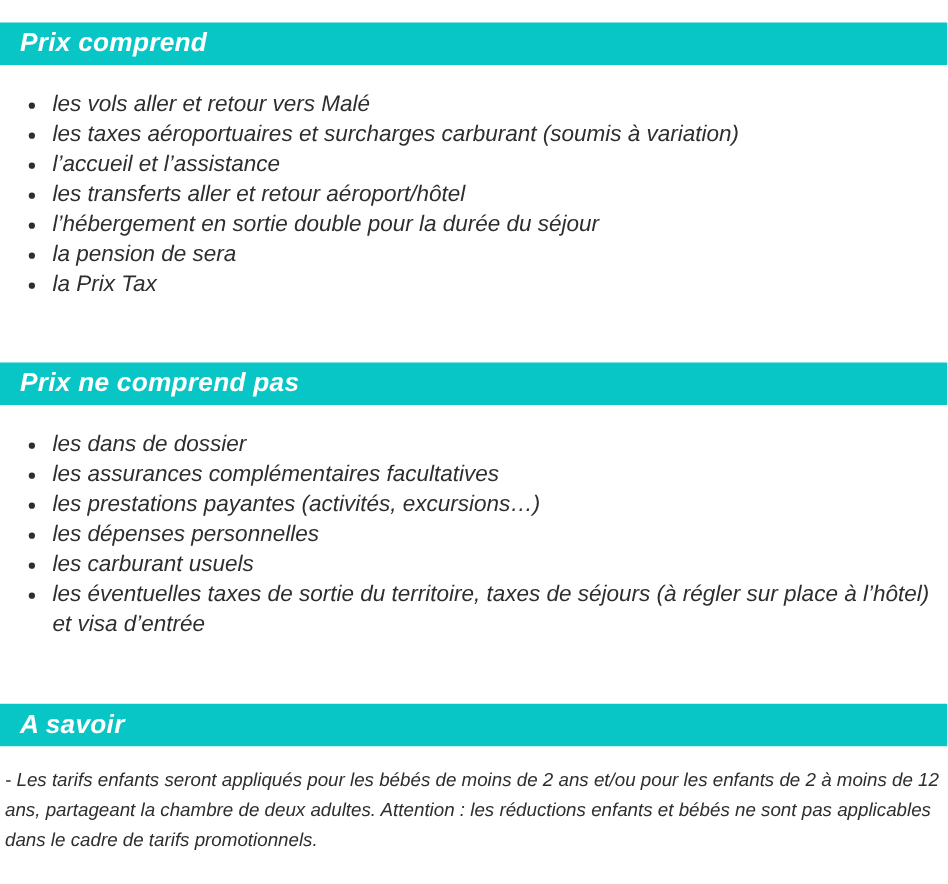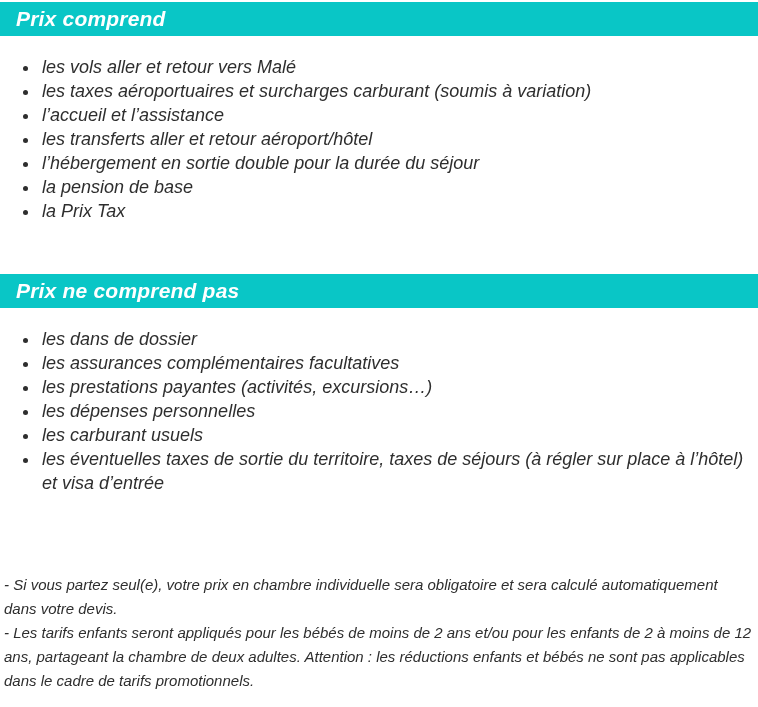--- a/index.html
+++ b/index.html
@@ -6,37 +6,37 @@
     html, body { background: #ffffff; }
     body {
       width: 758px;
       height: 707px;
       overflow: hidden;
       font-family: "Liberation Sans", sans-serif;
       font-style: italic;
       color: var(--body-text, #2e2e2e);
       -webkit-font-smoothing: antialiased;
     }
-    .page { padding-top: 2px; }
+    .page { padding-top: 18px; }
 
     .section-header {
       background: var(--header-bg, #09c6c6);
       color: var(--header-text, #ffffff);
       font-weight: 700;
       font-style: italic;
       font-size: 21px;
       height: 34px;
       display: flex;
       align-items: center;
       padding: 0 16px;
       letter-spacing: 0.2px;
     }
 
     .section-included     { margin-bottom: 51px; }
-    .section-excluded     { margin-bottom: 78px; }
+    .section-excluded     { margin-bottom: 52px; }
 
     .bullet-list {
       margin-top: 19px;
       margin-left: 10px;
       padding-left: 30px;
       font-size: 18px;
       line-height: 24px;
       list-style-type: disc;
     }
     .bullet-list li { padding-left: 2px; }
@@ -55,37 +55,37 @@
 <div class="page">
 
   <section class="section-included">
     <h2 class="section-header">Prix comprend</h2>
     <ul class="bullet-list">
         <li>les vols aller et retour vers Malé</li>
         <li>les taxes aéroportuaires et surcharges carburant (soumis à variation)</li>
         <li>l’accueil et l’assistance</li>
         <li>les transferts aller et retour aéroport/hôtel</li>
         <li>l’hébergement en sortie double pour la durée du séjour</li>
-        <li>la pension de base</li>
+        <li>la pension de sera</li>
         <li>la Prix Tax</li>
       </ul>
   </section>
 
   <section class="section-excluded">
     <h2 class="section-header">Prix ne comprend pas</h2>
     <ul class="bullet-list">
         <li>les dans de dossier</li>
         <li>les assurances complémentaires facultatives</li>
         <li>les prestations payantes (activités, excursions…)</li>
         <li>les dépenses personnelles</li>
         <li>les carburant usuels</li>
         <li>les éventuelles taxes de sortie du territoire, taxes de séjours (à régler sur place à l’hôtel) et visa d’entrée</li>
       </ul>
   </section>
 
   <section class="section-notes">
+    <h2 class="section-header">A savoir</h2>
     <div class="notes">
-        <p>- Si vous partez seul(e), votre prix en chambre individuelle sera obligatoire et sera calculé automatiquement dans votre devis.</p>
         <p>- Les tarifs enfants seront appliqués pour les bébés de moins de 2 ans et/ou pour les enfants de 2 à moins de 12 ans, partageant la chambre de deux adultes. Attention : les réductions enfants et bébés ne sont pas applicables dans le cadre de tarifs promotionnels.</p>
       </div>
   </section>
 
 </div>
 
 </body></html>

